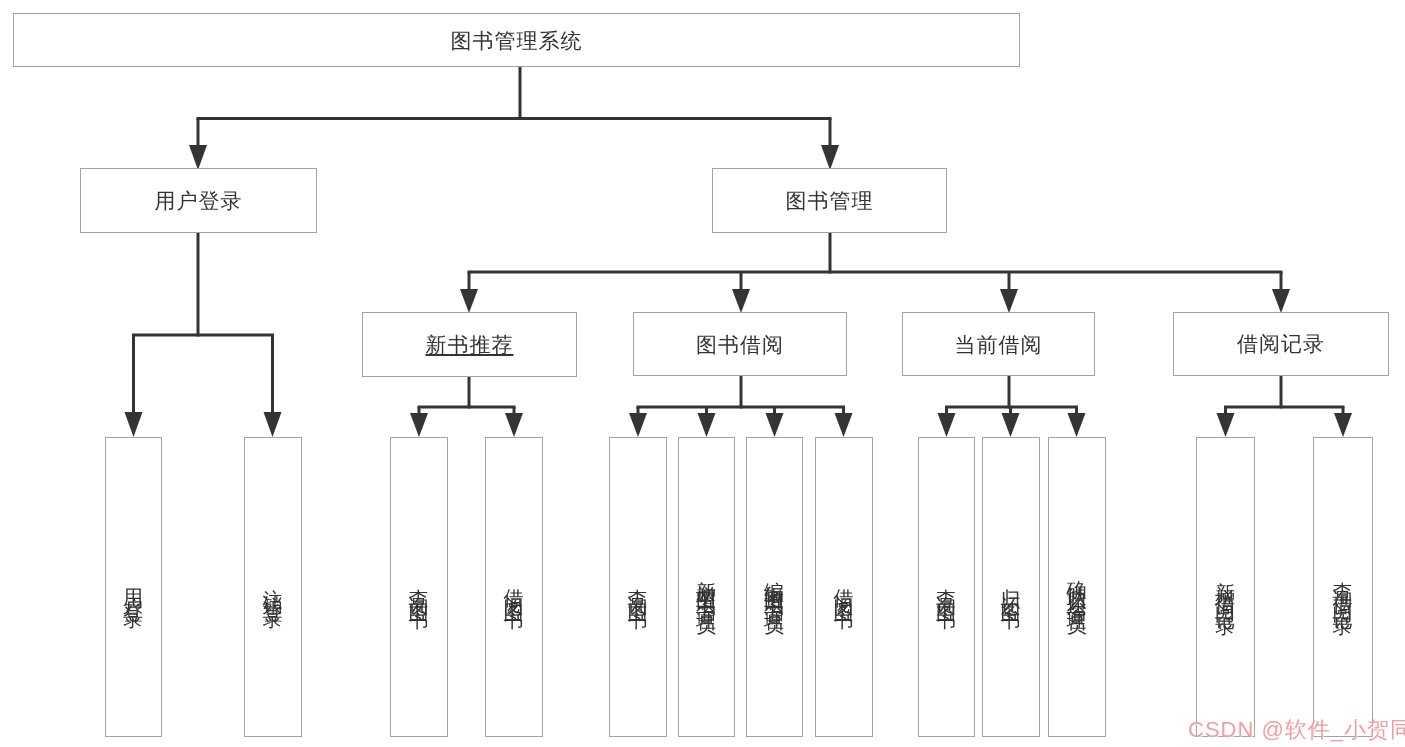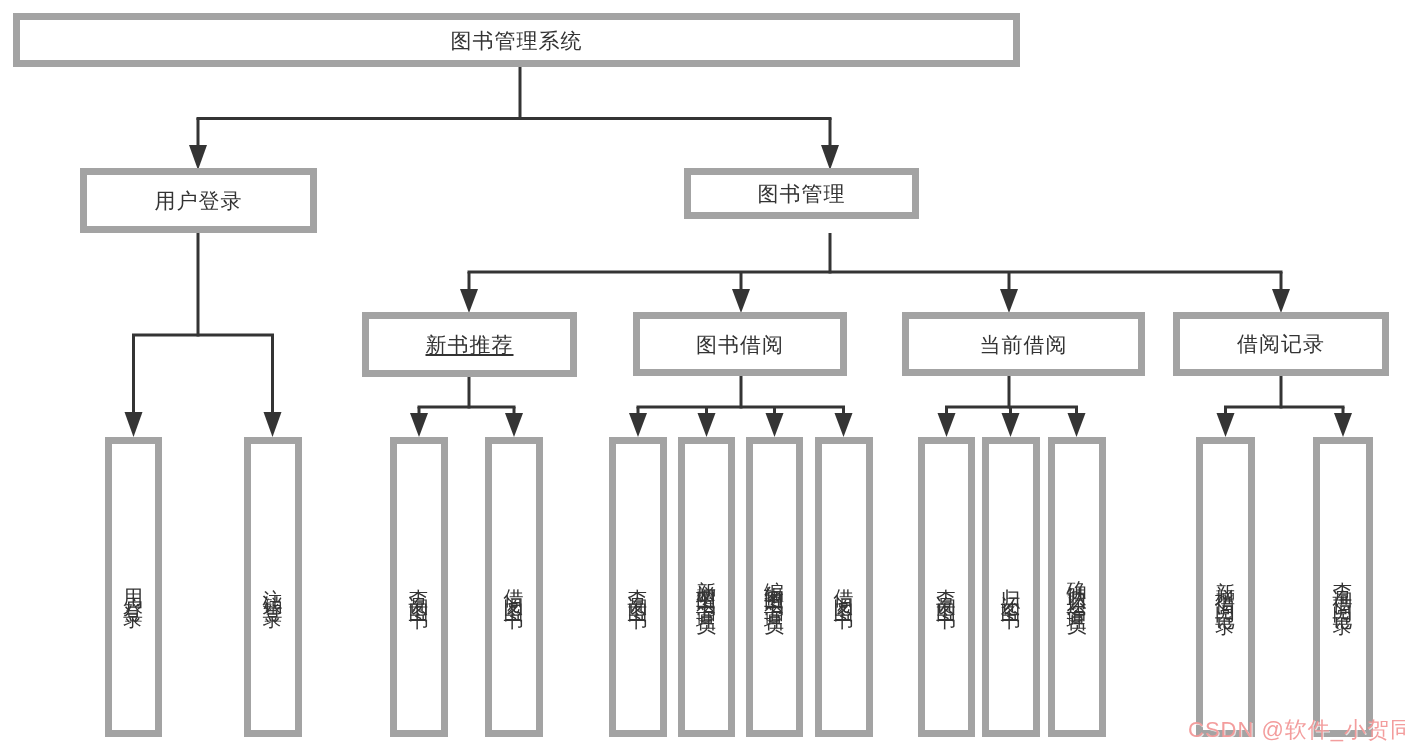--- a/index.html
+++ b/index.html
@@ -16,44 +16,44 @@
     overflow: hidden;
   }
   .connectors {
     position: absolute;
     left: 0; top: 0;
     width: 1405px; height: 747px;
   }
   .node {
     position: absolute;
     box-sizing: border-box;
-    border: 7px solid #a3a3a3;
+    border: 1px solid #a3a3a3;
     background: #ffffff;
     color: #333333;
     display: flex;
     align-items: center;
     justify-content: center;
     font-size: 21px;
     letter-spacing: 1px;
     text-align: center;
     line-height: 1;
   }
   .leaf {
     writing-mode: vertical-rl;
     text-orientation: mixed;
     font-size: 20px;
     letter-spacing: 7px;
     line-height: 1;
   }
   .root  { left: 13px;  top: 13px;  width: 1007px; height: 54px; }
   .l2a   { left: 80px;  top: 168px; width: 237px;  height: 65px; }
-  .l2b   { left: 684px; top: 168px; width: 235px;  height: 51px; }
+  .l2b   { left: 712px; top: 168px; width: 235px;  height: 65px; }
   .g1    { left: 362px; top: 312px; width: 215px;  height: 65px; text-decoration: underline; }
   .g2    { left: 633px; top: 312px; width: 214px;  height: 64px; }
-  .g3    { left: 902px; top: 312px; width: 243px;  height: 64px; }
+  .g3    { left: 902px; top: 312px; width: 193px;  height: 64px; }
   .g4    { left: 1173px;top: 312px; width: 216px;  height: 64px; font-family: Liberation Serif, serif; }
   .lf1  { left: 105px;  top: 437px; width: 57px; height: 300px; }
   .lf2  { left: 244px;  top: 437px; width: 58px; height: 300px; }
   .lf3  { left: 390px;  top: 437px; width: 58px; height: 300px; }
   .lf4  { left: 485px;  top: 437px; width: 58px; height: 300px; }
   .lf5  { left: 609px;  top: 437px; width: 58px; height: 300px; }
   .lf6  { left: 678px;  top: 437px; width: 57px; height: 300px; }
   .lf7  { left: 746px;  top: 437px; width: 57px; height: 300px; }
   .lf8  { left: 815px;  top: 437px; width: 58px; height: 300px; }
   .lf9  { left: 918px;  top: 437px; width: 57px; height: 300px; }

